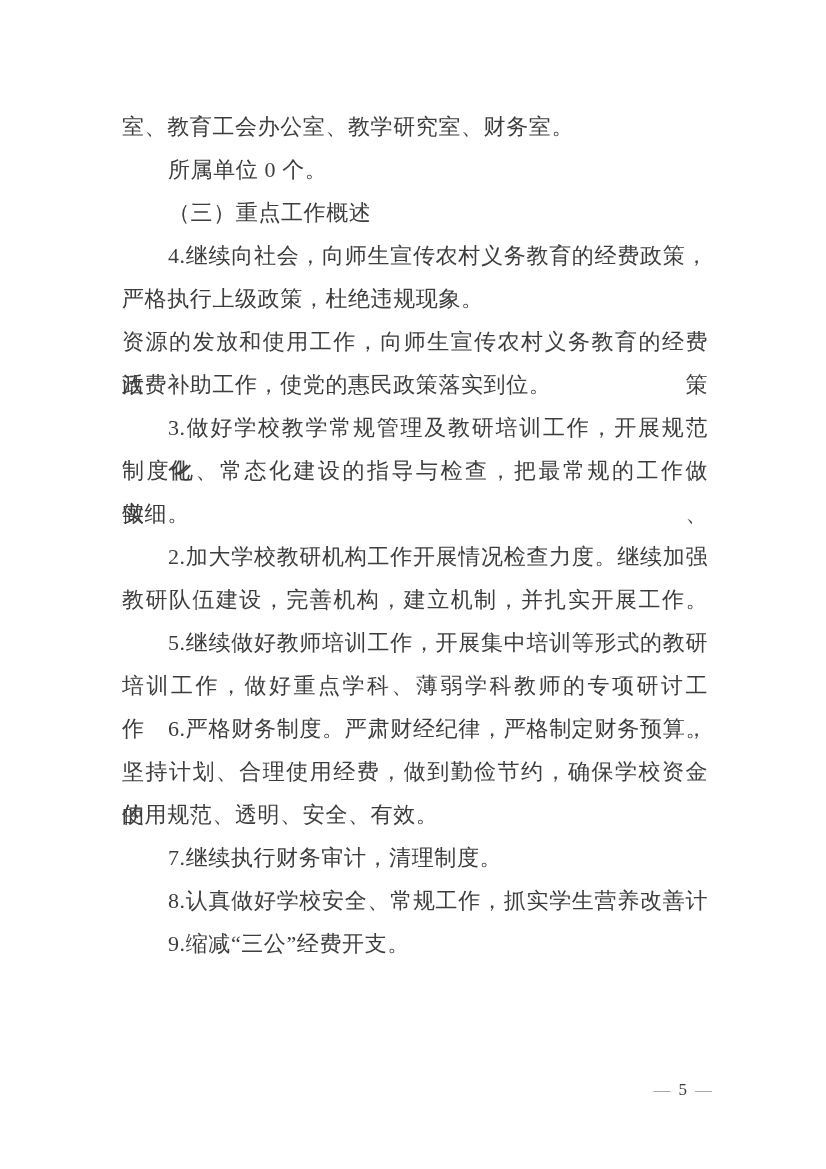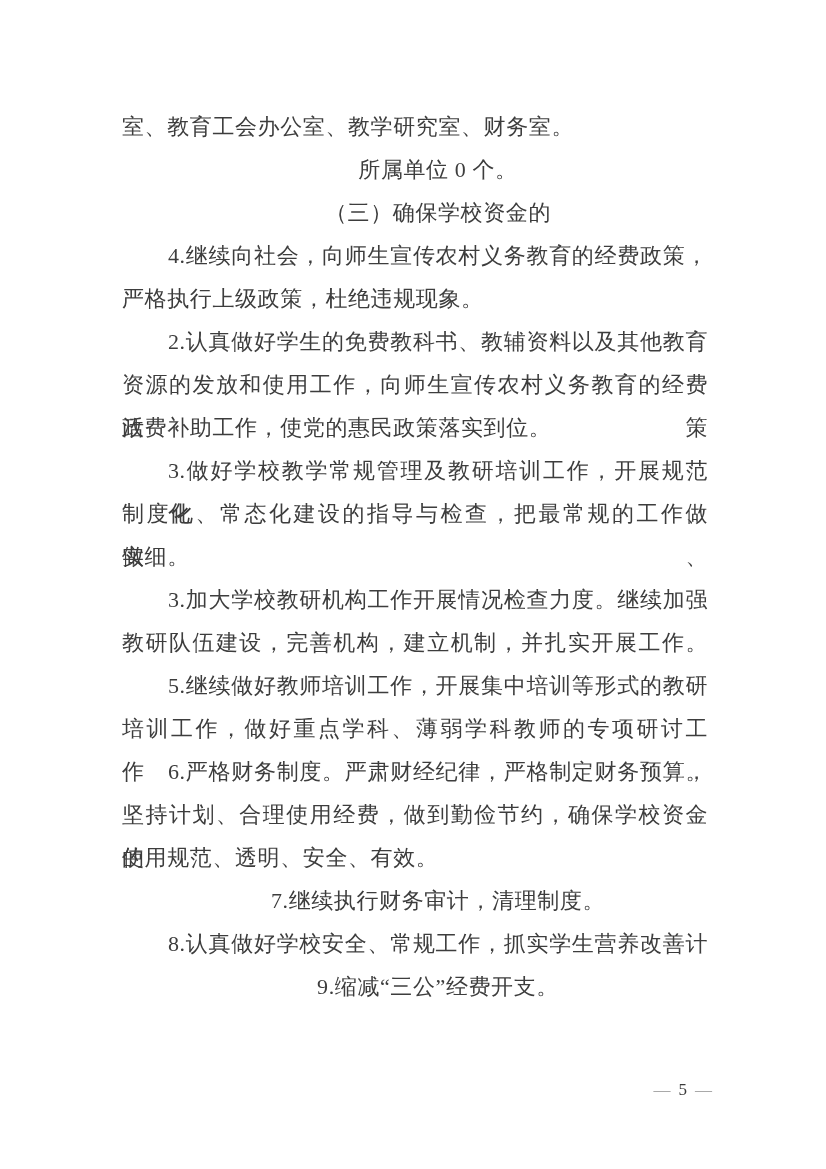--- a/index.html
+++ b/index.html
@@ -24,21 +24,20 @@
   .line {
     height: 43px;
     line-height: 43px;
     font-size: 22px;
     letter-spacing: 0.6px;
     color: #3d3d3d;
     white-space: nowrap;
   }
   .line.indent {
     padding-left: 46px;
-    text-align: center;
   }
   .line.stretch {
     white-space: normal;
     text-align: justify;
     text-align-last: justify;
   }
   .footer {
     position: absolute;
     top: 1080px;
     right: 113px;
@@ -55,30 +54,29 @@
     margin: 0 7px;
   }
 </style>
 </head>
 <body>
 
 <div class="page">
   <div class="text-block">
     <div class="line">室、教育工会办公室、教学研究室、财务室。</div>
     <div class="line indent">所属单位 0 个。</div>
-    <div class="line indent">（三）确保学校资金的</div>
+    <div class="line indent">（三）重点工作概述</div>
     <div class="line indent stretch">4.继续向社会，向师生宣传农村义务教育的经费政策，</div>
     <div class="line">严格执行上级政策，杜绝违规现象。</div>
-    <div class="line indent stretch">2.认真做好学生的免费教科书、教辅资料以及其他教育</div>
     <div class="line stretch">资源的发放和使用工作，向师生宣传农村义务教育的经费政策</div>
     <div class="line">活费补助工作，使党的惠民政策落实到位。</div>
     <div class="line indent stretch">3.做好学校教学常规管理及教研培训工作，开展规范化、</div>
     <div class="line stretch">制度化、常态化建设的指导与检查，把最常规的工作做实、</div>
     <div class="line">做细。</div>
-    <div class="line indent stretch">3.加大学校教研机构工作开展情况检查力度。继续加强</div>
+    <div class="line indent stretch">2.加大学校教研机构工作开展情况检查力度。继续加强</div>
     <div class="line stretch">教研队伍建设，完善机构，建立机制，并扎实开展工作。</div>
     <div class="line indent stretch">5.继续做好教师培训工作，开展集中培训等形式的教研</div>
     <div class="line stretch">培训工作，做好重点学科、薄弱学科教师的专项研讨工作。</div>
     <div class="line indent stretch">6.严格财务制度。严肃财经纪律，严格制定财务预算，</div>
     <div class="line stretch">坚持计划、合理使用经费，做到勤俭节约，确保学校资金的</div>
     <div class="line">使用规范、透明、安全、有效。</div>
     <div class="line indent">7.继续执行财务审计，清理制度。</div>
     <div class="line indent stretch">8.认真做好学校安全、常规工作，抓实学生营养改善计</div>
     <div class="line indent">9.缩减“三公”经费开支。</div>
   </div>

